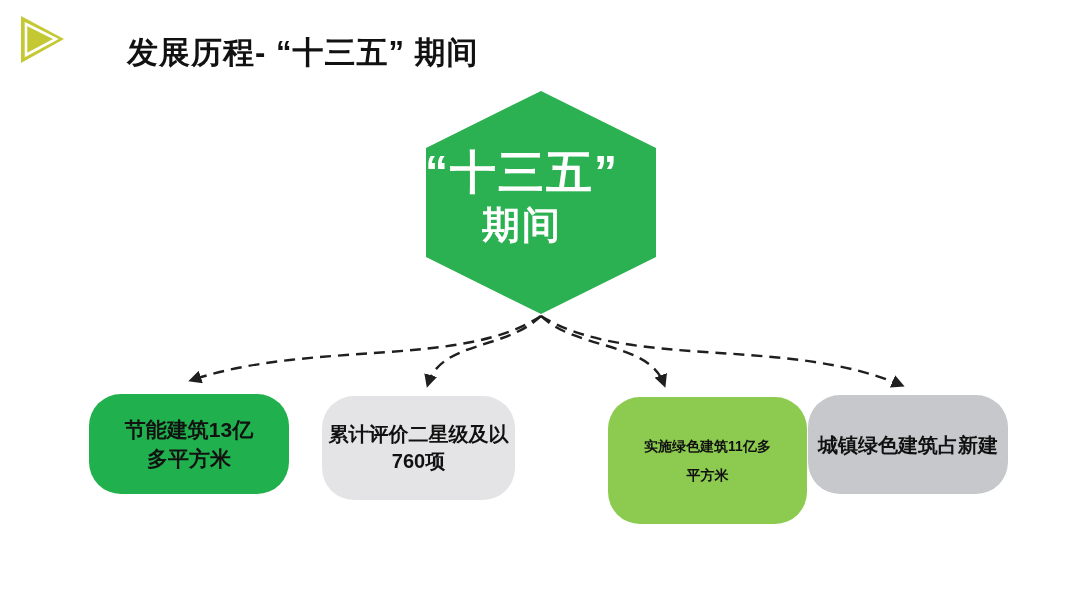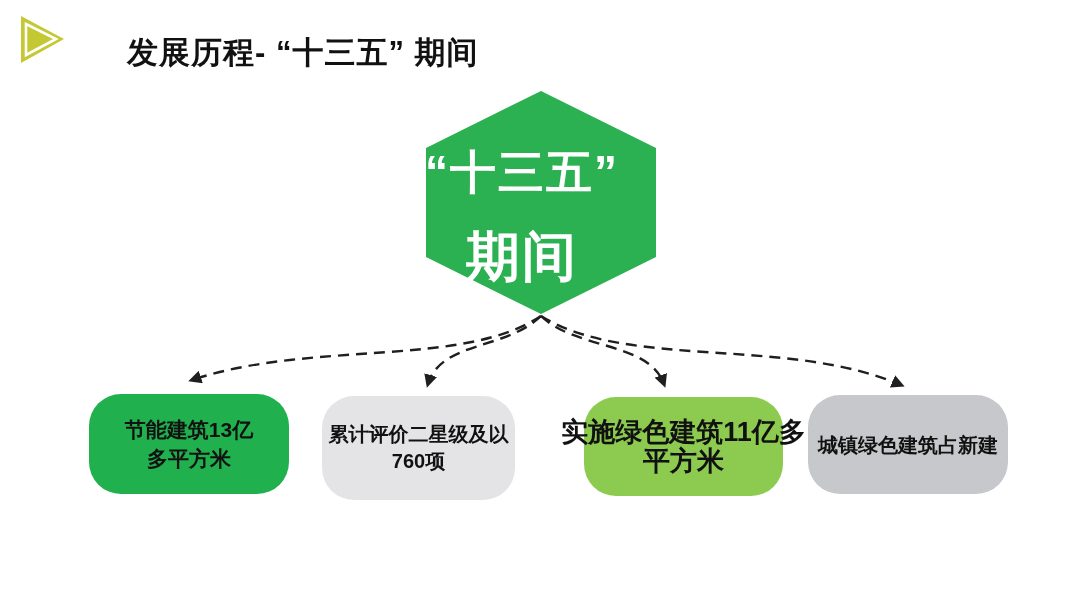--- a/index.html
+++ b/index.html
@@ -24,32 +24,32 @@
   
   .diagram-svg { position: absolute; left: 0; top: 0; width: 1080px; height: 607px; }
   .connector { fill: none; stroke-width: 2.4; stroke-dasharray: 11 7; }
 
   
   .hex-label {
     position: absolute; left: 392px; top: 146px; width: 260px;
     text-align: center; font-weight: 600; line-height: 1;
   }
   .hex-line1 { font-size: 46px; line-height: 52px; letter-spacing: 2px; }
-  .hex-line2 { font-size: 54px; line-height: 55px; letter-spacing: 2px; margin-top: 31px; }
+  .hex-line2 { font-size: 38px; line-height: 55px; letter-spacing: 2px; }
 
   
   .box {
     position: absolute; border-radius: 32px;
     display: flex; flex-direction: column; align-items: center; justify-content: center;
     font-weight: 700; text-align: center;
   }
   .box .line { white-space: nowrap; }
   .box-1 { left: 89px;  top: 394px; width: 200px; height: 100px; font-size: 21px; line-height: 29px; }
   .box-2 { left: 322px; top: 396px; width: 193px; height: 104px; font-size: 20px; line-height: 27px; }
-  .box-3 { left: 584px; top: 397px; width: 199px; height: 99px;  font-size: 27px; line-height: 29px; }
+  .box-3 { left: 608px; top: 397px; width: 199px; height: 127px;  font-size: 14px; line-height: 29px; }
   .box-4 { left: 808px; top: 395px; width: 200px; height: 99px;  font-size: 20px; line-height: 28px; }
 </style>
 </head>
 <body>
 
 <div class="slide">
 
   <svg class="bullet-icon" viewBox="0 0 50 52" aria-hidden="true">
     <polygon points="3,2 46,25 3,49" style="fill: rgb(196, 200, 50);"></polygon>
     <polygon points="8,10 38,25 8,41" fill="none" stroke="#ffffff" stroke-width="2.6"></polygon>

